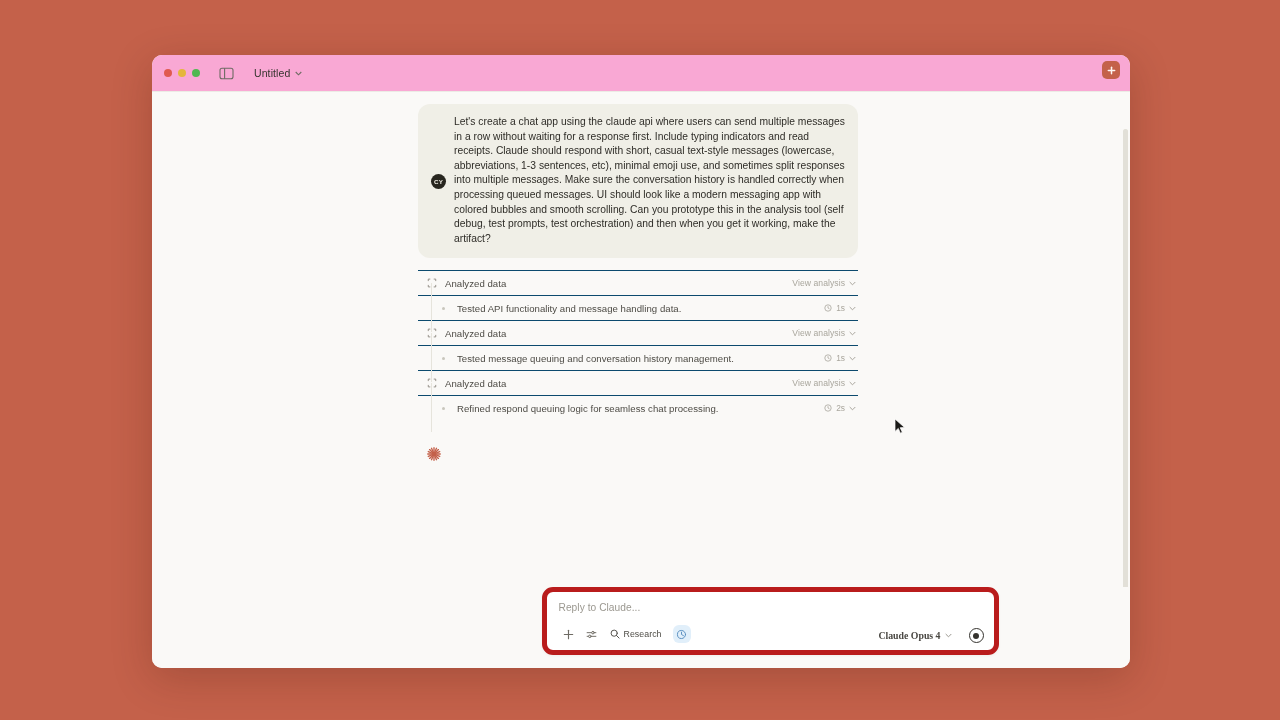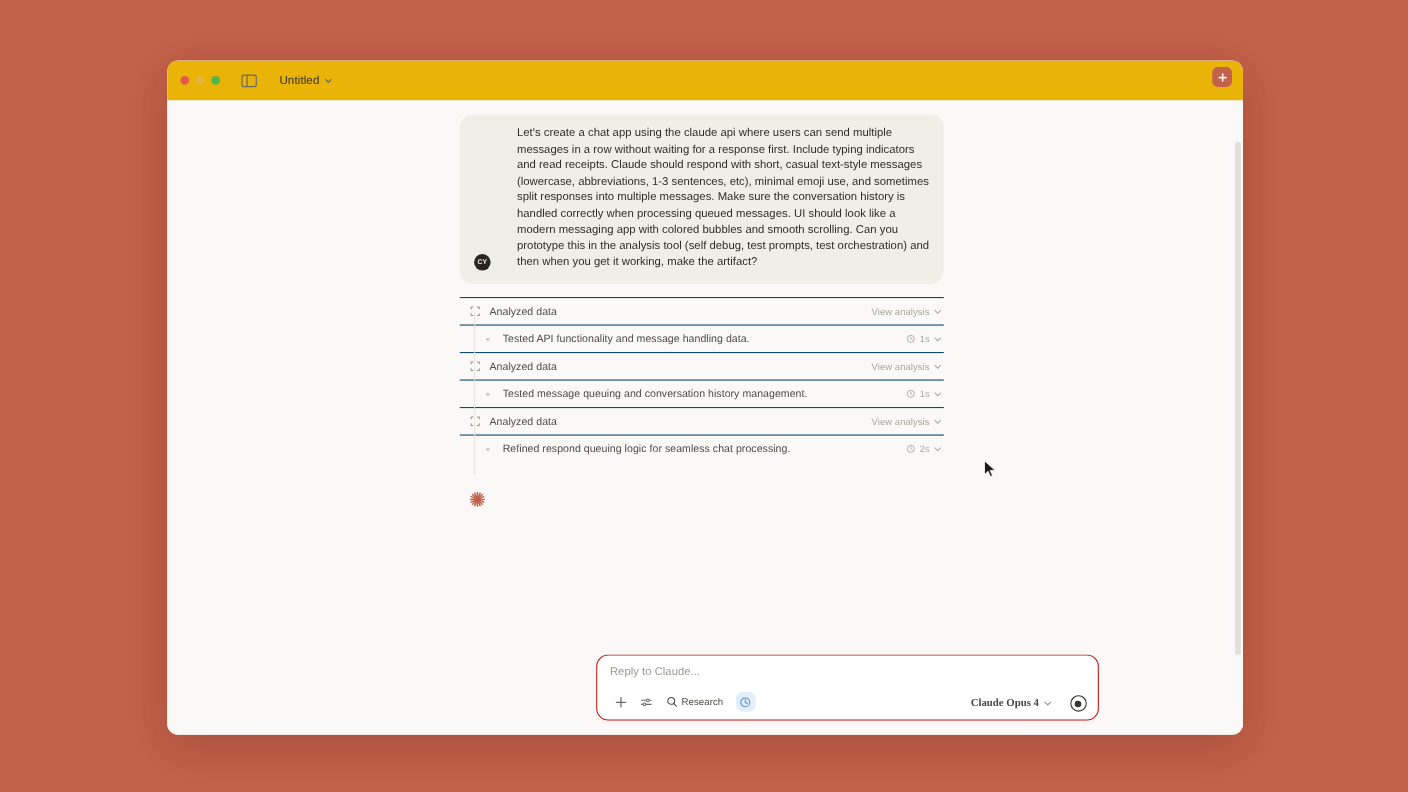--- a/index.html
+++ b/index.html
@@ -28,21 +28,21 @@
     overflow: hidden;
     box-shadow: 0 10px 40px rgba(60,20,10,.22);
     display: flex;
     flex-direction: column;
   }
 
   
   #titlebar {
     height: 37px;
     flex: 0 0 37px;
-    background: #eab308;
+    background: #f9a8d4;
     border-bottom: 1px solid #ecebe5;
     display: flex;
     align-items: center;
     padding: 0 10px 0 12px;
     position: relative;
   }
   .traffic-lights { display: flex; gap: 6px; align-items: center; }
   .tl { width: 8px; height: 8px; border-radius: 50%; }
   .tl.red { background: #e05a4f; }
   .tl.yellow { background: #e5b63c; }
@@ -98,22 +98,22 @@
     width: 440px;
     margin: 0 auto 0 266px;
   }
 
   
   #user-message {
     background: #f0efe7;
     border-radius: 12px;
     padding: 11px 13px 12px 13px;
     display: flex;
-    gap: 24px;
-    align-items: flex-end;
+    gap: 8px;
+    align-items: center;
   }
   #user-avatar {
     flex: 0 0 15px;
     width: 15px; height: 15px;
     border-radius: 50%;
     background: #28261f;
     color: #f6f3ea;
     font-size: 6.2px;
     font-weight: bold;
     letter-spacing: .2px;
@@ -252,21 +252,21 @@
     flex: 0 0 auto;
     padding: 0 0 13px 0;
     background: #faf9f7;
     display: flex;
     justify-content: center;
   }
   #composer {
     width: 457px;
     margin-left: 258px;
     background: #ffffff;
-    border: 1px solid #b91c1c;
+    border: 5px solid #b91c1c;
     border-radius: 11px;
     box-shadow: 0 1px 3px rgba(40,30,20,.05);
     padding: 10px 10px 7px 12px;
   }
   #composer-input {
     font-size: 10.2px;
     color: #9b9890;
     letter-spacing: .05px;
     padding-bottom: 12px;
     cursor: text;

